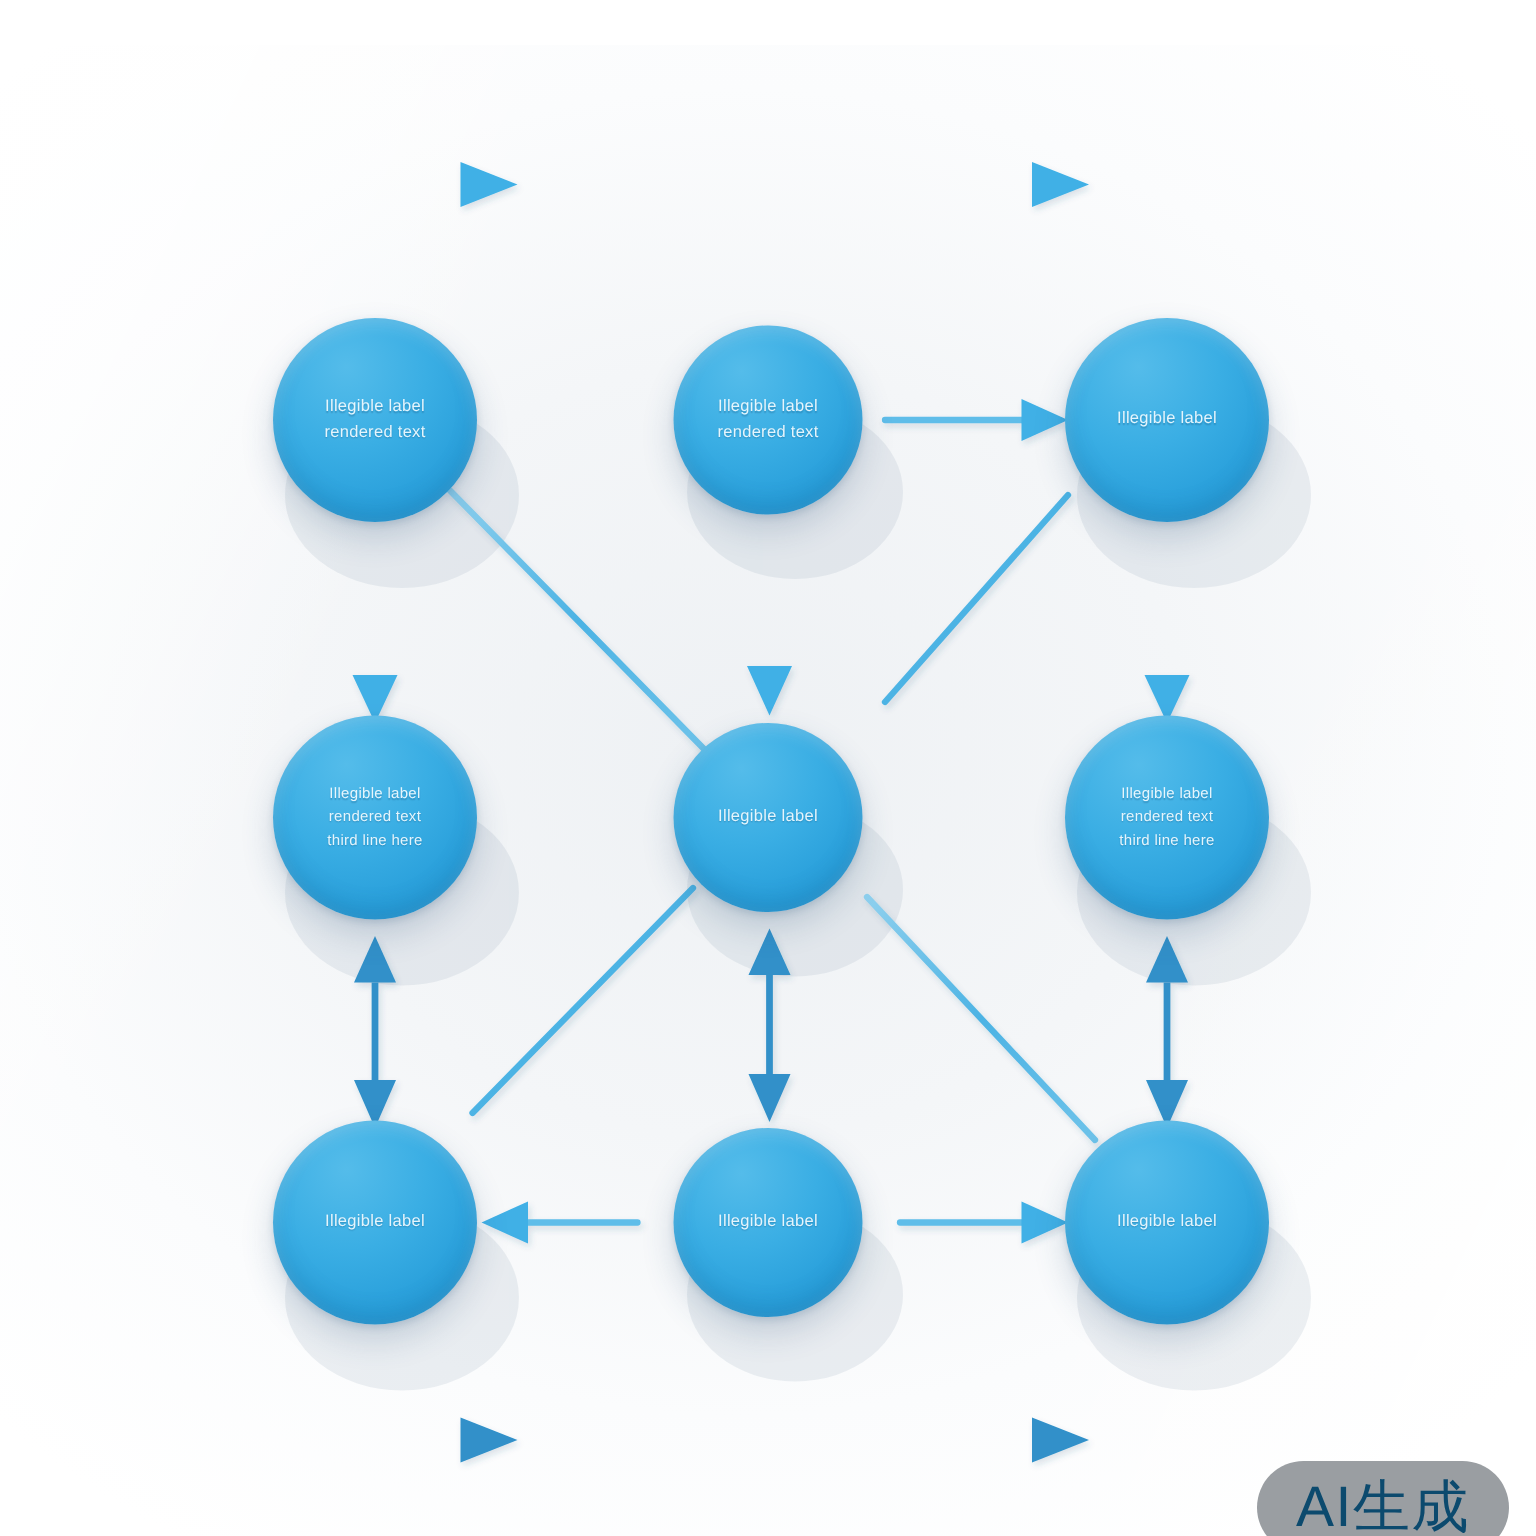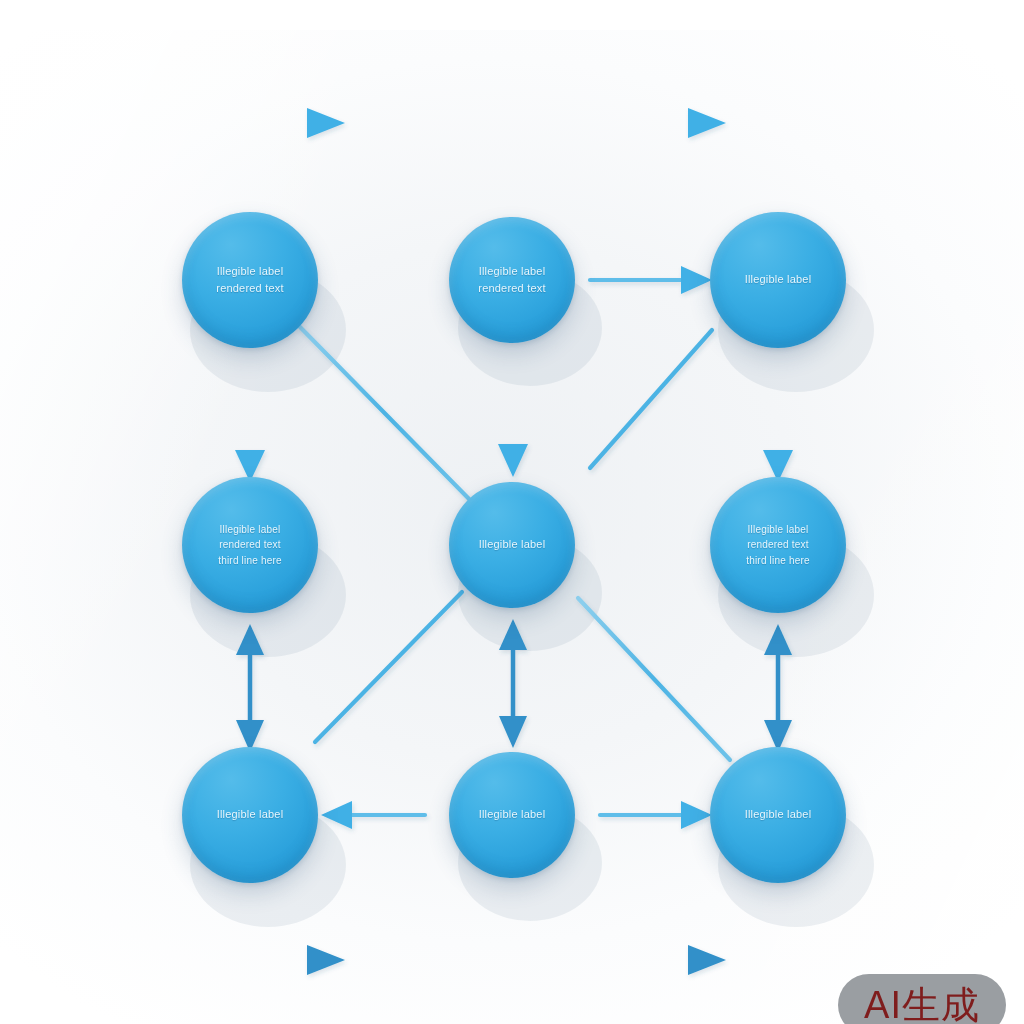--- a/index.html
+++ b/index.html
@@ -71,21 +71,21 @@
     width: 168px;
     height: 62px;
     border-radius: 31px;
     background: #9a9ea2;
     display: flex;
     align-items: center;
     justify-content: center;
     z-index: 5;
   }
   .watermark-text {
-    color: #7f1d1d;
+    color: #0c4a6e;
     font-size: 38px;
     line-height: 1;
     letter-spacing: 1px;
     user-select: none;
   }
 </style>
 </head>
 <body>
 
 <div id="canvas">

